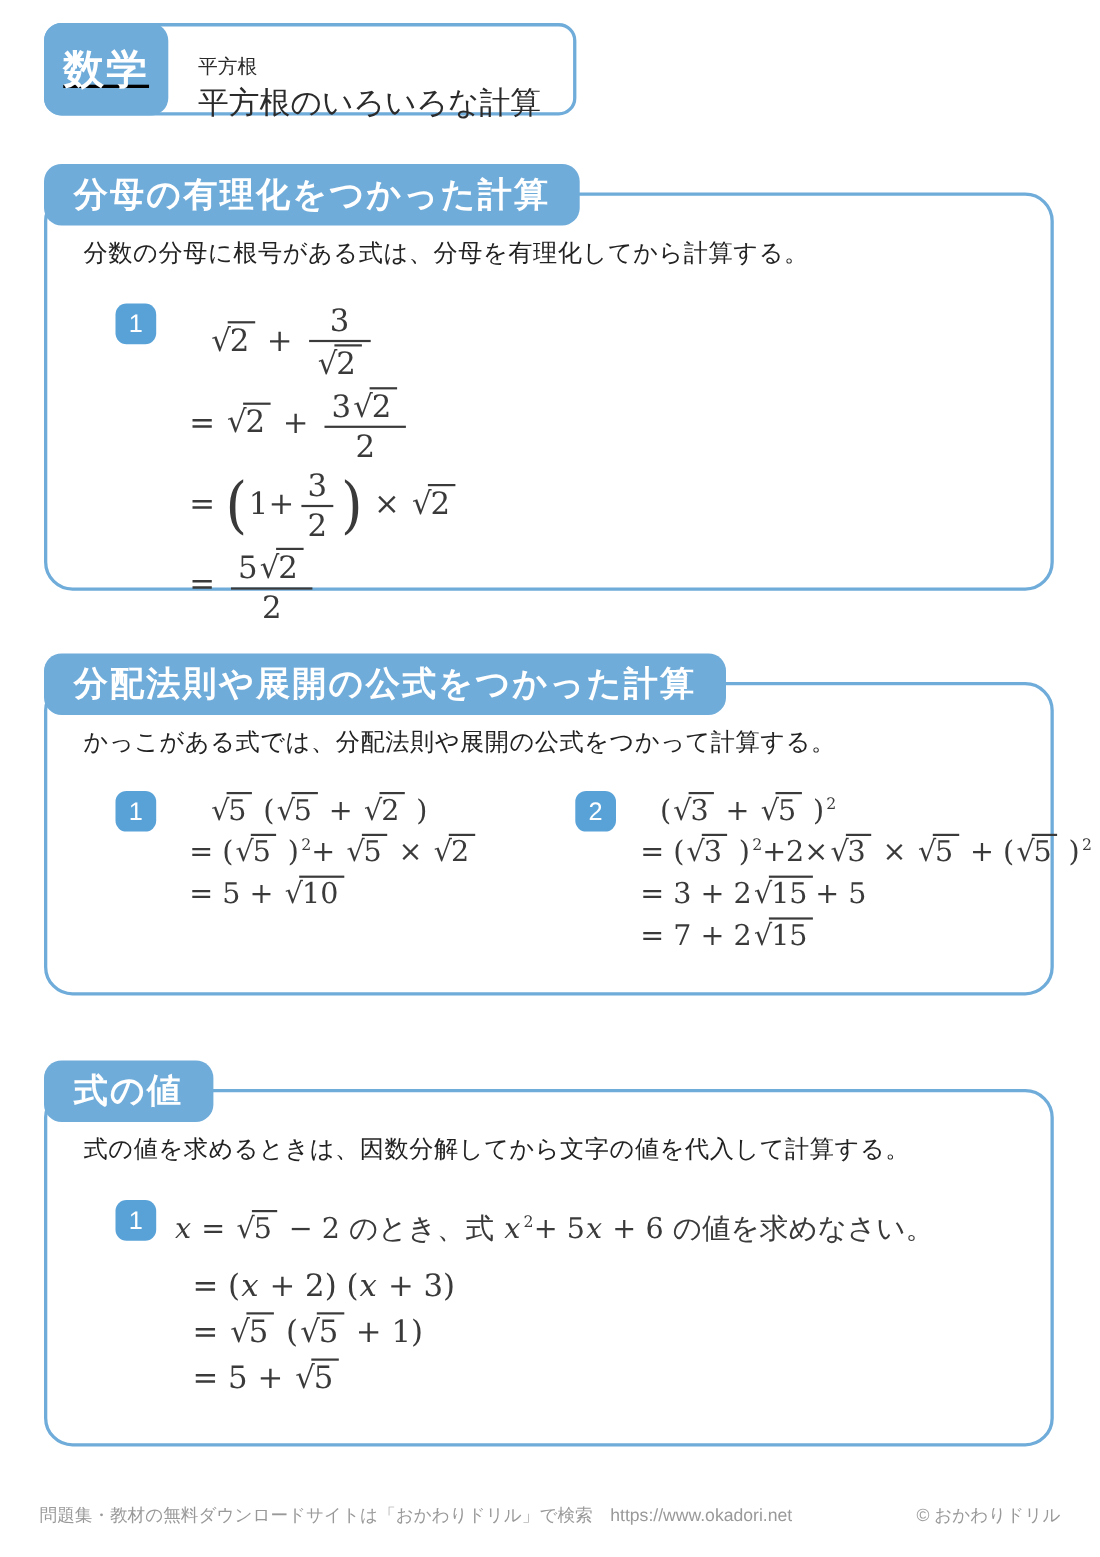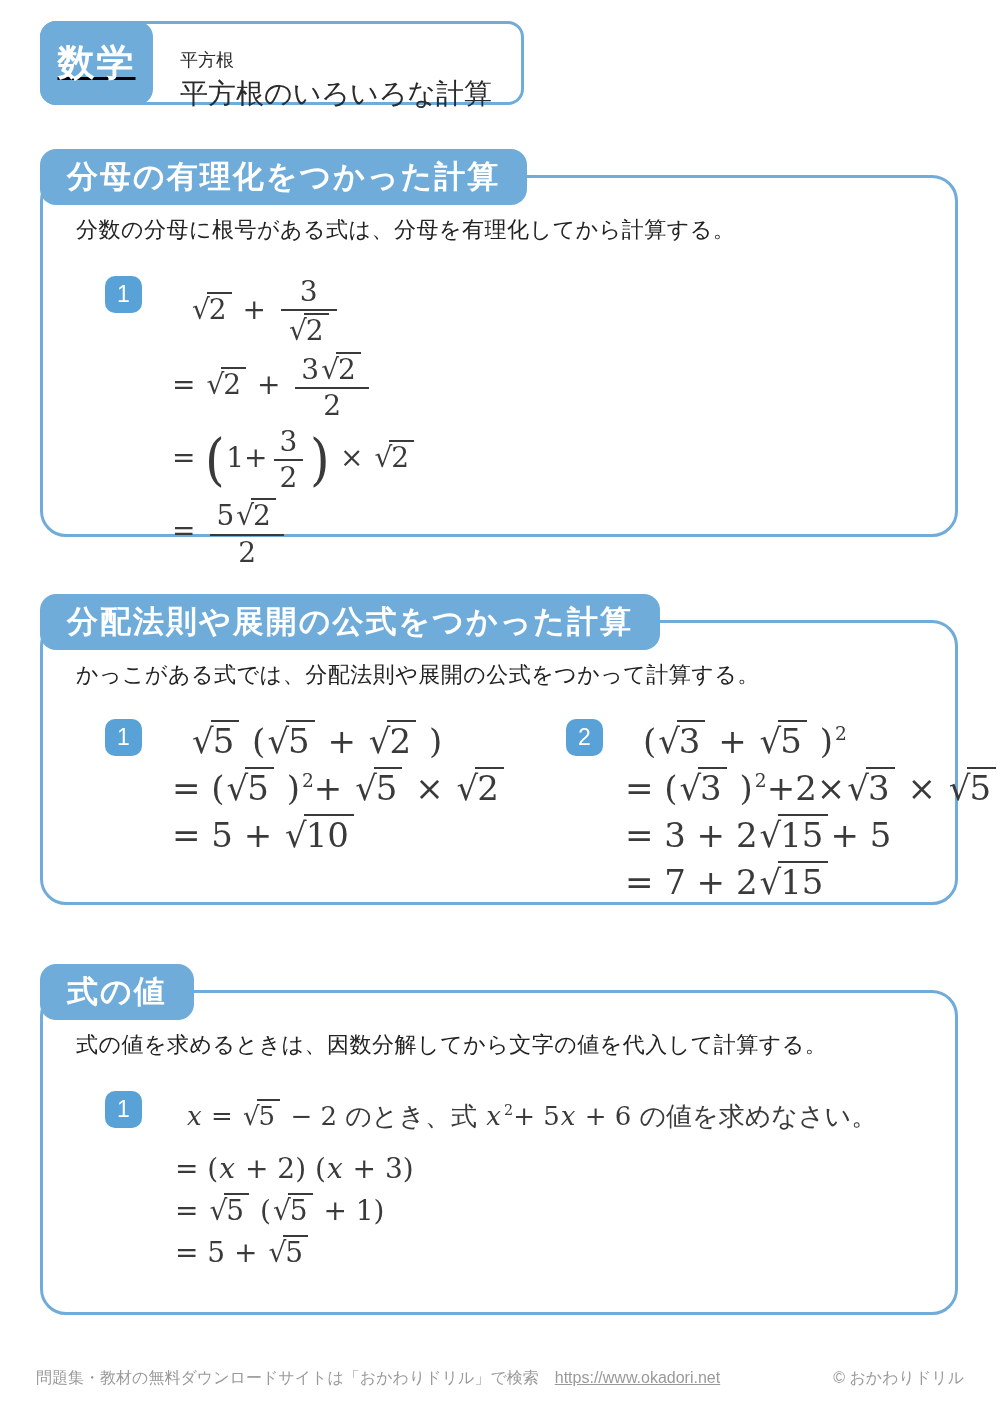--- a/index.html
+++ b/index.html
@@ -38,25 +38,25 @@
   .example{display:flex;align-items:flex-start;margin-top:26px;}
   .examples-row{display:flex;margin-top:24px;}
   .examples-row .example{margin-top:0;}
   .col1{flex:0 0 420px;}
   .num-badge{flex:0 0 auto;width:37px;height:37px;margin:5px 0 0 62px;border-radius:10px;
     background:var(--numbadge);color:#fff;font-size:23px;display:flex;align-items:center;justify-content:center;}
   .col2 .num-badge{margin-left:60px;}
 
   
   .math-lines{margin-left:30px;font-family:var(--serif);font-size:28px;color:var(--ink);white-space:nowrap;}
-  .sec2 .math-lines{font-size:34px;}
+  .sec2 .math-lines{font-size:26px;}
   .col2 .math-lines{margin-left:22px;}
   .math-line{margin:6px 0;}
   .math-line.first{padding-left:18px;}
-  .statement{font-size:26px;margin-left:44px;margin-top:7px;}
+  .statement{font-size:26px;margin-left:16px;margin-top:7px;}
   .work-lines{margin:12px 0 0 132px;}
   .work-lines .math-line{margin:8px 0;}
 
   .mt{font-family:var(--serif);}
   .mv{font-family:var(--serif);font-style:italic;padding:0 1px;}
   .msup{font-size:0.55em;vertical-align:0.72em;margin-left:2px;}
   .sqrt{display:inline-block;white-space:nowrap;margin:0 2px;}
   .sqrt .sign{display:inline;}
   .sqrt .rd{display:inline-block;line-height:1;border-top:2.5px solid var(--ink);
     padding:2px 5px 0 2px;margin-left:-3px;}
@@ -64,21 +64,21 @@
     margin:0 6px;line-height:1.05;}
   .frac .num{display:block;border-bottom:2.5px solid var(--ink);padding:0 6px 3px;}
   .frac .den{display:block;padding:2px 6px 0;}
   .bigp{display:inline-block;font-family:var(--serif);font-size:2em;line-height:0.7;
     vertical-align:middle;transform:scaleX(0.9);}
   .pinner{display:inline;}
 
   
   .footer{position:absolute;left:36px;right:36px;top:1368px;display:flex;justify-content:space-between;
     align-items:baseline;font-size:16px;color:var(--muted);}
-  .footer-url{margin-left:16px;text-decoration:underline;}
+  .footer-url{margin-left:16px;}
 </style>
 </head>
 <body>
 
 <div class="page">
 
   <header class="header">
     <div class="subject-badge">
       <span>数学</span>
     </div>

